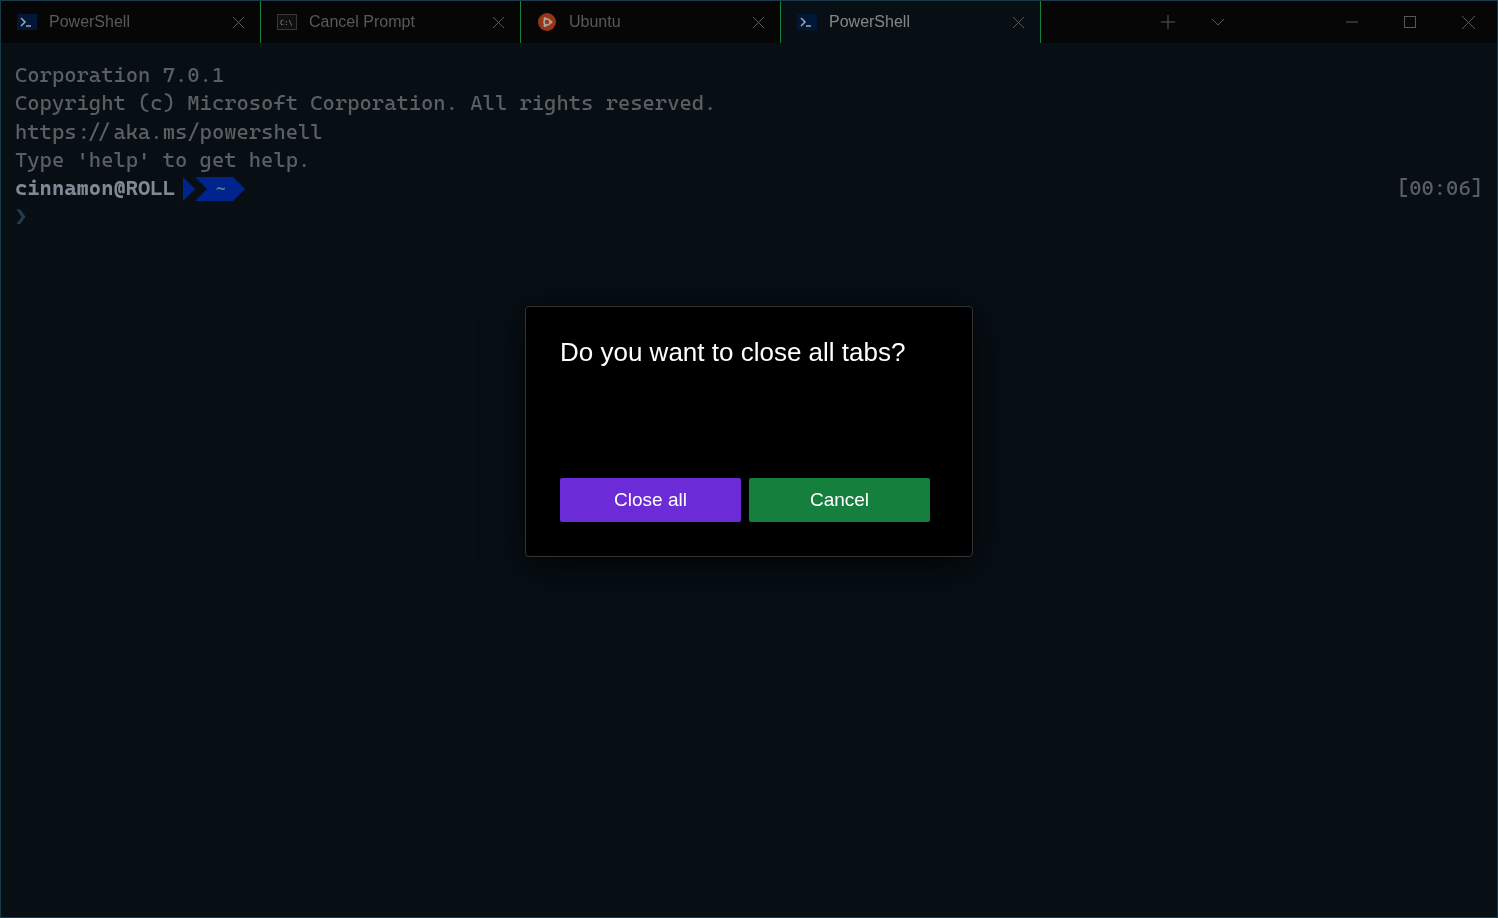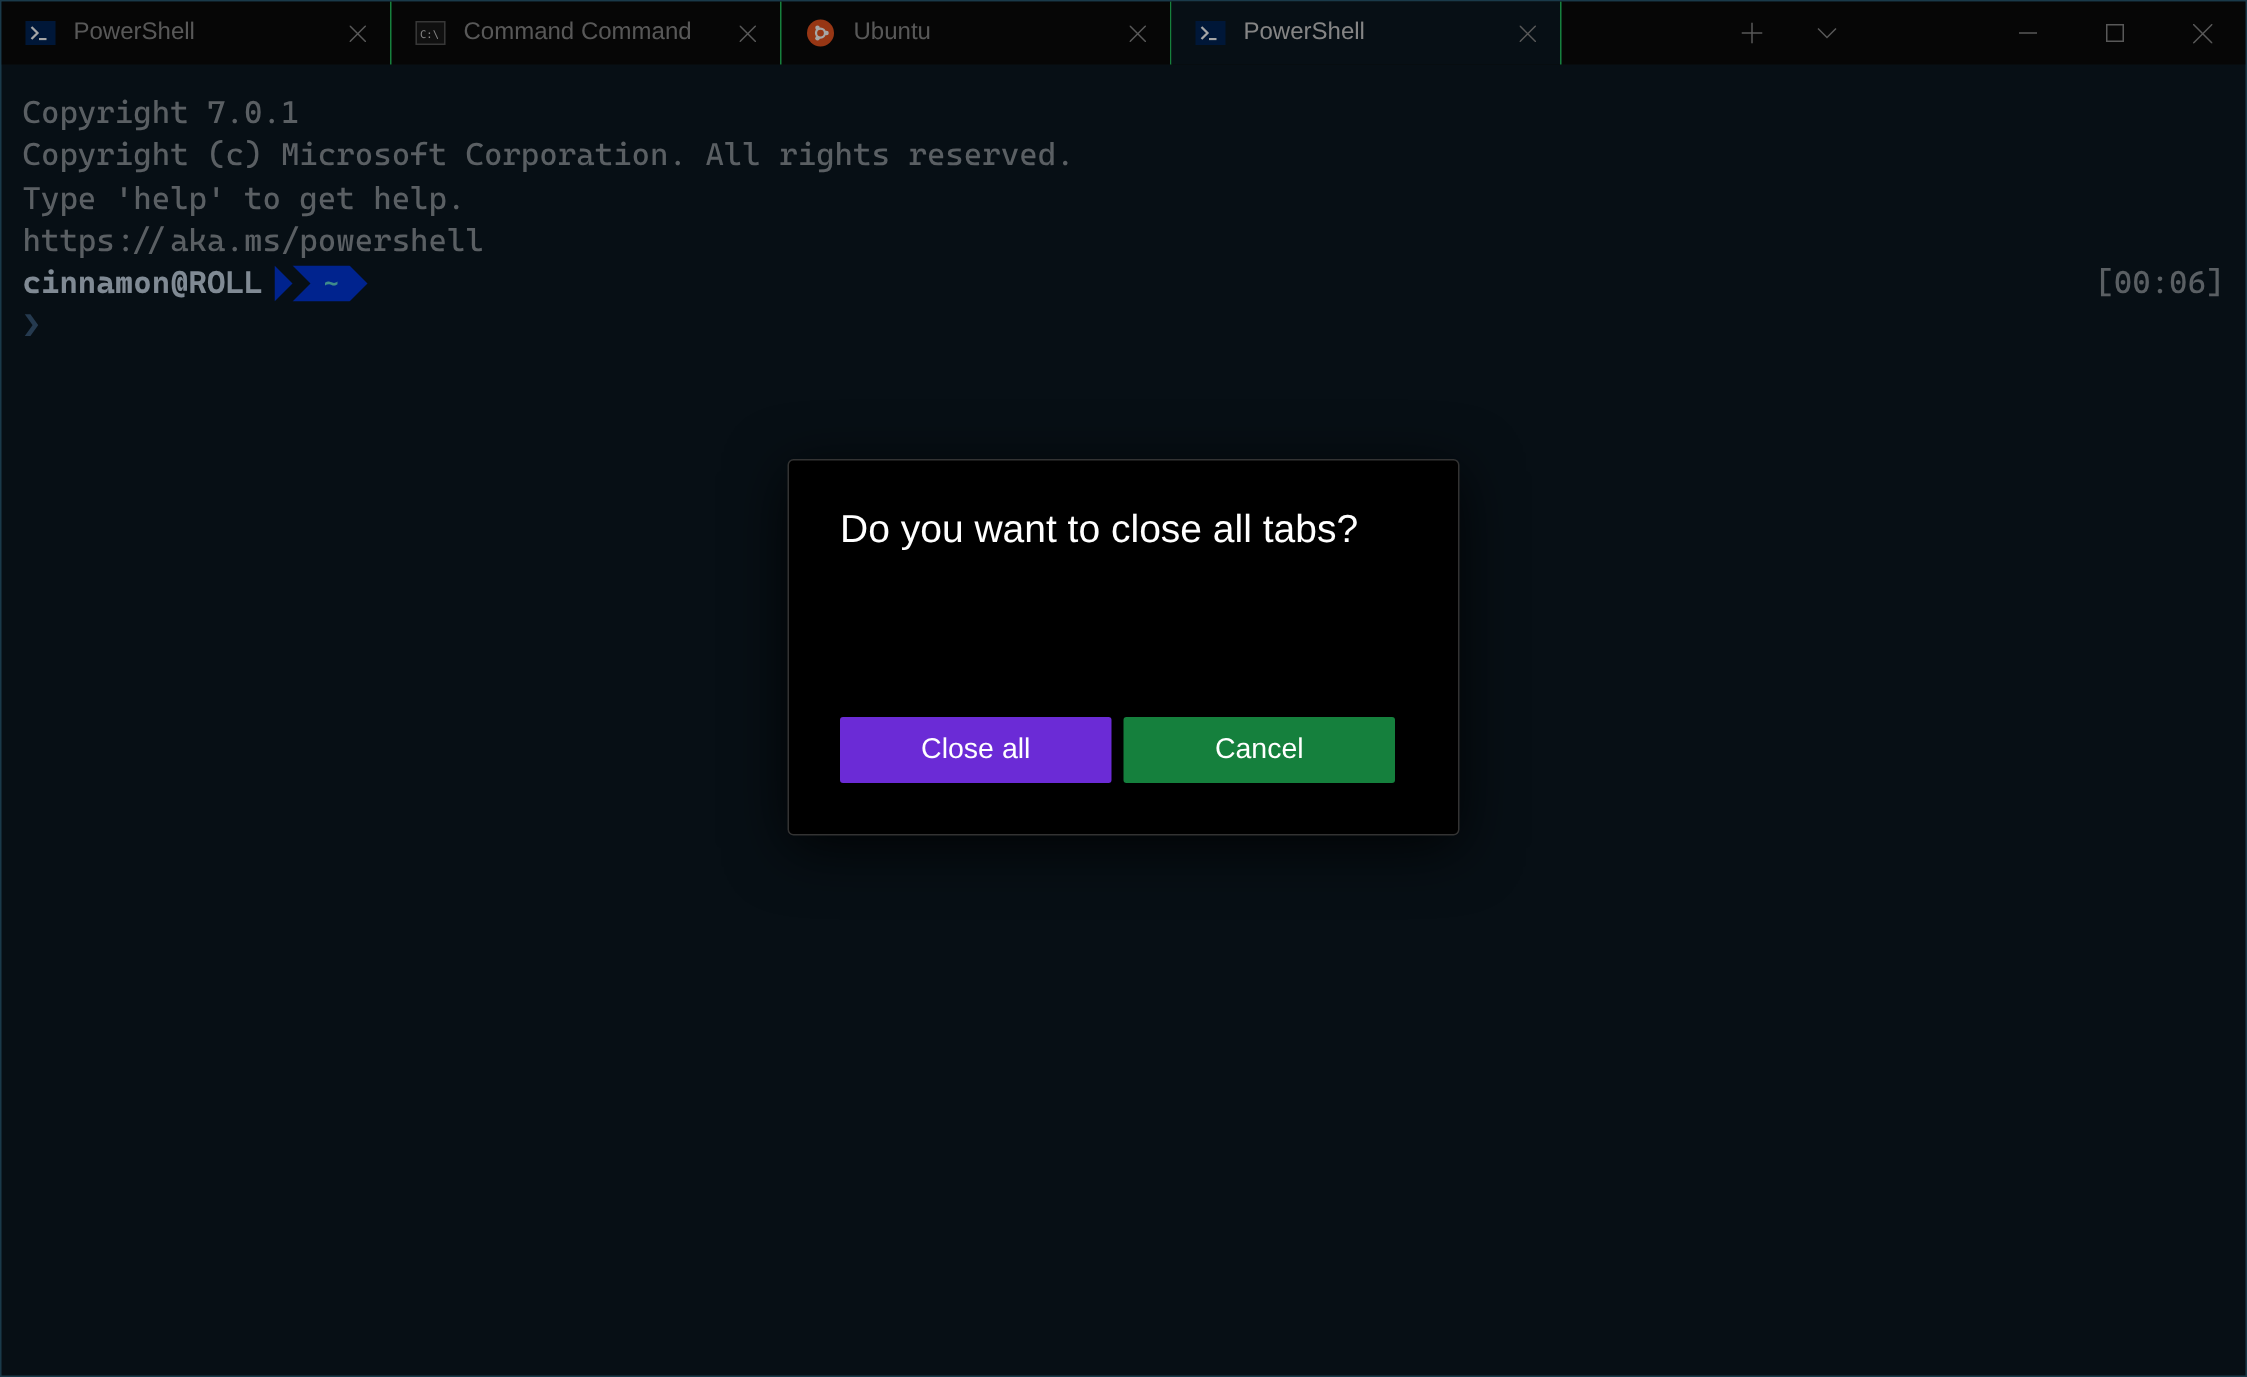--- a/index.html
+++ b/index.html
@@ -214,21 +214,21 @@
     </div>
 
     <div class="tab">
       <span class="tab-icon">
         <span class="cmd-icon">
             <svg width="12" height="8" viewBox="0 0 12 8">
               <text x="0" y="7" font-size="7" fill="#ccc" font-family="monospace">C:\</text>
             </svg>
           </span>
       </span>
-      <span class="tab-title">Command Command</span>
+      <span class="tab-title">Cancel Prompt</span>
       <span class="tab-close">
         <svg width="11" height="11" viewBox="0 0 11 11">
             <path d="M0 0 L11 11 M11 0 L0 11" stroke="currentColor" stroke-width="1"></path>
           </svg>
       </span>
     </div>
 
     <div class="tab">
       <span class="tab-icon">
         <span class="ubuntu-icon">
@@ -291,25 +291,25 @@
     </div>
     <div class="titlebar-btn window-btn">
       <svg width="13" height="13" viewBox="0 0 13 13">
           <path d="M0 0 L13 13 M13 0 L0 13" stroke="currentColor" stroke-width="1"></path>
         </svg>
     </div>
   </div>
 </div>
 
 <div class="terminal">
-  <div class="terminal-line">Copyright 7.0.1</div>
+  <div class="terminal-line">Corporation 7.0.1</div>
   <div class="terminal-line">Copyright (c) Microsoft Corporation. All rights reserved.</div>
   <div class="terminal-line"></div>
+  <div class="terminal-line">https://aka.ms/powershell</div>
   <div class="terminal-line">Type 'help' to get help.</div>
-  <div class="terminal-line">https://aka.ms/powershell</div>
   <div class="terminal-line"></div>
   <div class="prompt-line">
     <span class="prompt-left">
       <span class="prompt-user">cinnamon@ROLL</span>
       <span class="prompt-arrow">
         <svg width="70" height="24" viewBox="0 0 70 24">
           <path d="M0 0 L12 12 L0 24 Z" fill="#0037da"></path>
           <path d="M12 0 L50 0 L62 12 L50 24 L12 24 L24 12 Z" fill="#0037da"></path>
           <text x="33" y="17" fill="#61d6d6" font-size="16" font-family="monospace" font-weight="bold">~</text>
         </svg>

